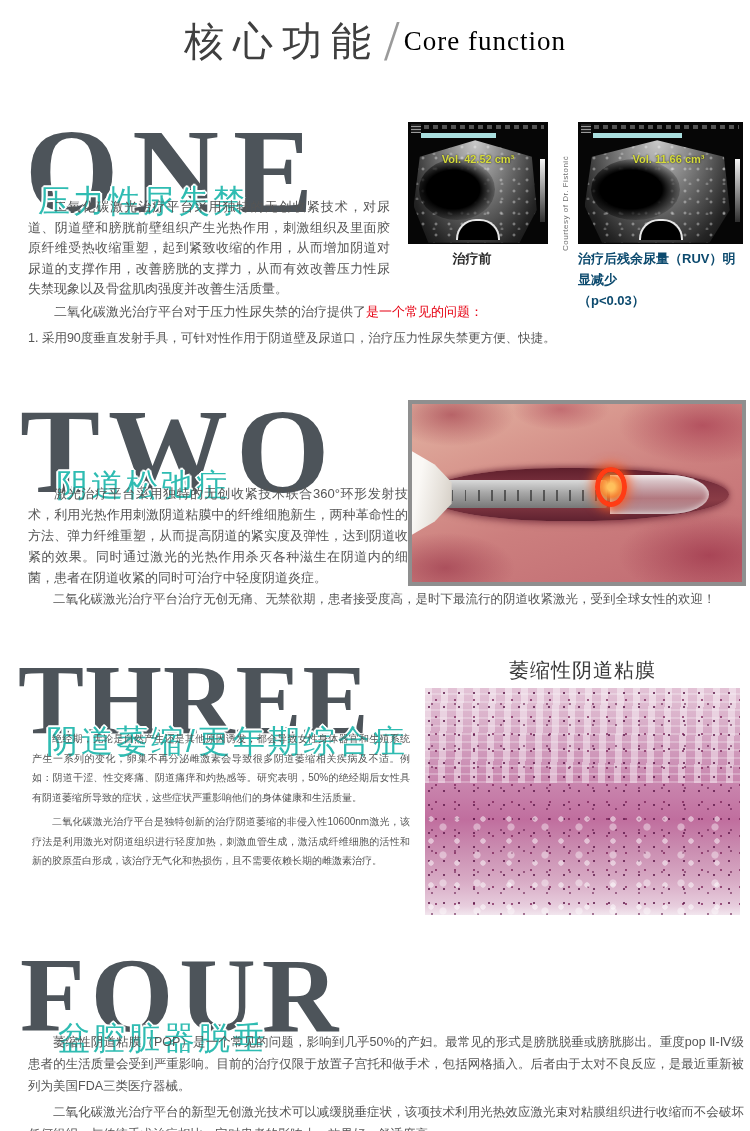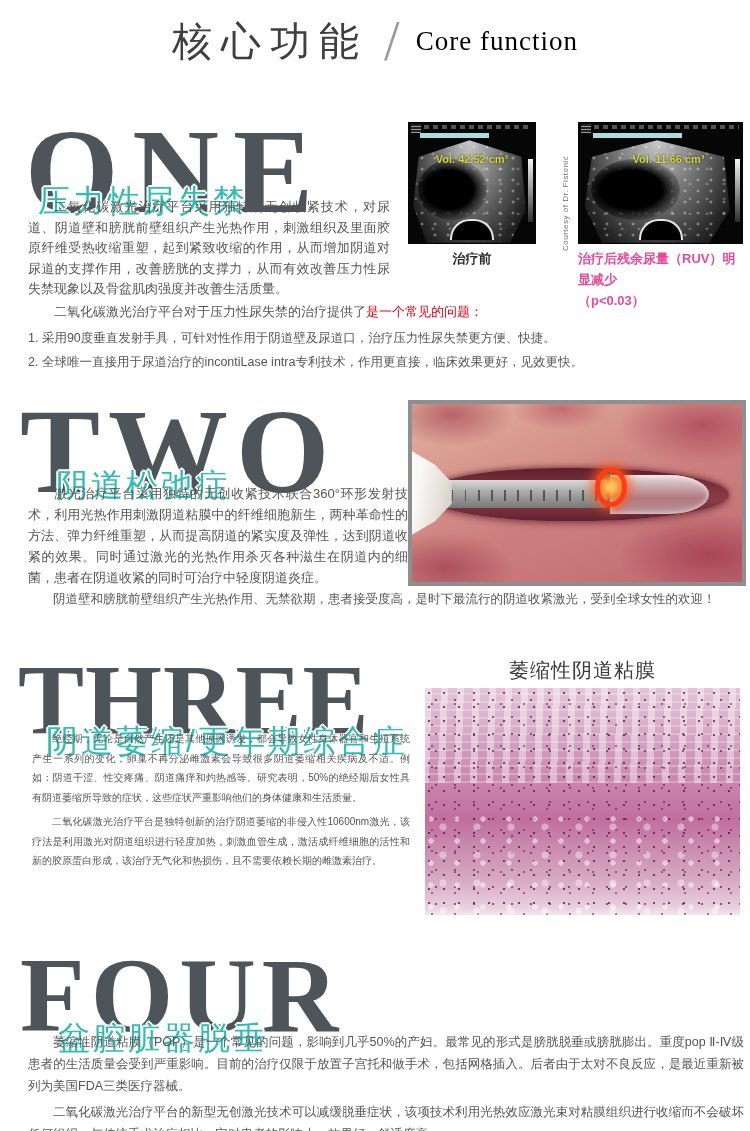--- a/index.html
+++ b/index.html
@@ -1,21 +1,21 @@
 <!DOCTYPE html>
 <html><head>
 <meta charset="utf-8">
 <style>
   html,body{margin:0;padding:0;background:#fff;}
   .page{position:relative;width:750px;height:1131px;background:#fff;overflow:hidden;
         font-family:"Liberation Sans",sans-serif;color:#555;}
 
   
   .header{position:absolute;top:14px;left:0;width:100%;display:flex;
-          justify-content:center;align-items:center;gap:16px;}
+          justify-content:center;align-items:center;gap:4px;}
   .h-cn{font-size:40px;color:#3f3f3f;letter-spacing:9px;font-weight:300;}
   .h-slash{font-size:56px;color:#9a9a9a;font-family:"Liberation Serif",serif;line-height:.9;font-weight:200;}
   .h-en{font-size:27px;color:#000000;font-family:"Liberation Serif",serif;letter-spacing:1px;}
 
   
   .bigword{position:absolute;font-family:"Liberation Serif",serif;font-weight:bold;
            color:#4d545a;line-height:.8;white-space:nowrap;}
   .w-one{left:25px;top:124px;font-size:120px;letter-spacing:14px;}
   .w-two{left:20px;top:404px;font-size:120px;letter-spacing:8px;}
   .w-three{left:18px;top:660px;font-size:99px;letter-spacing:1px;}
@@ -36,21 +36,21 @@
   .p-m2{left:28px;top:352px;width:716px;font-size:12.5px;}
   .p-two1{left:28px;top:483px;width:380px;line-height:21px;}
   .p-two2{left:28px;top:589px;width:716px;font-size:12.5px;}
   .col-three{position:absolute;left:28px;top:729px;width:382px;}
   .col-three p{margin:0 0 5px 4px;font-size:10px;line-height:19.5px;text-indent:2em;text-align:justify;}
   .col-four{position:absolute;left:28px;top:1031px;width:716px;}
   .col-four p{margin:0 0 4px 0;font-size:12.5px;line-height:22px;text-indent:2em;text-align:justify;}
 
   
   .us{position:absolute;top:122px;height:122px;background:#060606;overflow:hidden;}
-  .us-left{left:408px;width:128px;} .us-right{left:578px;width:157px;padding-left:8px;}
+  .us-left{left:408px;width:140px;} .us-right{left:578px;width:157px;padding-left:8px;}
   .us-logo{position:absolute;top:2px;left:3px;width:10px;height:9px;
            background:repeating-linear-gradient(0deg,#999 0 1.5px,#222 1.5px 3px);}
   .us-head{position:absolute;top:3px;left:16px;right:4px;height:4px;opacity:.5;
            background:repeating-linear-gradient(90deg,rgba(200,200,200,.8) 0 5px,transparent 5px 9px);}
   .us-cyan{position:absolute;top:11px;left:9%;width:54%;height:5px;background:#a9dede;}
   .us-fan{position:absolute;left:4%;top:15%;width:88%;height:84%;
       clip-path:polygon(50% 0,96% 16%,100% 68%,86% 100%,12% 100%,0 64%,5% 16%);
       background:
         radial-gradient(circle 1px at 9px 7px, rgba(255,255,255,.55), transparent 2px),
         radial-gradient(circle 1px at 3px 14px, rgba(255,255,255,.4), transparent 2px),
@@ -62,21 +62,21 @@
       border:2px solid #e6e6e6;border-bottom:none;border-radius:20px 20px 0 0;background:#000;}
   .us-scalebar{position:absolute;right:3px;top:30%;width:5px;height:52%;
       background:linear-gradient(#f5f5f5,#a8a8a8 40%,#2e2e2e);}
   .us-vol{position:absolute;top:25%;width:100%;text-align:center;color:#d6dc3a;font-weight:bold;
       font-size:11px;text-shadow:0 0 2px rgba(0,0,0,.9);}
   .credit{position:absolute;left:561px;top:133px;height:118px;writing-mode:vertical-rl;
       transform:rotate(180deg);font-size:8px;color:#6f6f6f;letter-spacing:.5px;}
   .cap-before{position:absolute;left:396px;top:250px;width:152px;text-align:center;
       font-size:13px;font-weight:bold;color:#2b2b2b;}
   .cap-after{position:absolute;left:578px;top:248px;width:168px;font-size:13px;font-weight:bold;
-      color:#ec4899;line-height:21px;}
+      color:#0c4a6e;line-height:21px;}
 
   
   .dev{position:absolute;left:408px;top:400px;width:330px;height:178px;border:4px solid #8f8f8f;
        overflow:hidden;background:linear-gradient(160deg,#e2b3a2 0%,#d99a90 25%,#cc7f7e 55%,#c06a72 100%);}
   .dev-bg{position:absolute;inset:0;background:
     radial-gradient(ellipse 90px 45px at 12% 6%, rgba(150,40,60,.55), transparent 70%),
     radial-gradient(ellipse 120px 55px at 88% 12%, rgba(160,45,70,.6), transparent 70%),
     radial-gradient(ellipse 130px 60px at 90% 85%, rgba(150,40,65,.6), transparent 70%),
     radial-gradient(ellipse 100px 50px at 10% 92%, rgba(140,35,60,.5), transparent 70%),
     radial-gradient(ellipse 70px 30px at 45% 3%, rgba(170,60,80,.5), transparent 70%);}
@@ -126,21 +126,20 @@
     <span class="h-cn">核心功能</span>
     <span class="h-slash">/</span>
     <span class="h-en">Core function</span>
   </div>
 
   <div class="bigword w-one">ONE</div>
   <div class="sec-title t-one">压力性尿失禁</div>
   <div class="para indent p-one1">二氧化碳激光治疗平台采用独特的无创收紧技术，对尿道、阴道壁和膀胱前壁组织产生光热作用，刺激组织及里面胶原纤维受热收缩重塑，起到紧致收缩的作用，从而增加阴道对尿道的支撑作用，改善膀胱的支撑力，从而有效改善压力性尿失禁现象以及骨盆肌肉强度并改善生活质量。</div>
   <div class="para indent p-one2"><span>二氧化碳激光治疗平台对于压力性尿失禁的治疗提供了</span><span class="red">是一个常见的问题：</span></div>
   <div class="para p-m1">1. 采用90度垂直发射手具，可针对性作用于阴道壁及尿道口，治疗压力性尿失禁更方便、快捷。</div>
-  <div class="para p-m2">2. 全球唯一直接用于尿道治疗的incontiLase intra专利技术，作用更直接，临床效果更好，见效更快。</div>
 
   <div class="us us-left">
     <div class="us-logo"></div>
     <div class="us-head"></div>
     <div class="us-cyan"></div>
     <div class="us-fan"></div>
     <div class="us-cavity"></div>
     <div class="us-arc"></div>
     <div class="us-scalebar"></div>
     <div class="us-vol">Vol. 42.52 cm³</div>
@@ -160,21 +159,21 @@
   <div class="credit">Courtesy of Dr. Fistonić</div>
   <div class="cap-before">治疗前</div>
   <div class="cap-after">
     <div>治疗后残余尿量（RUV）明显减少</div>
     <div>（p&lt;0.03）</div>
   </div>
 
   <div class="bigword w-two">TWO</div>
   <div class="sec-title t-two">阴道松弛症</div>
   <div class="para indent p-two1">激光治疗平台采用独特的无创收紧技术联合360°环形发射技术，利用光热作用刺激阴道粘膜中的纤维细胞新生，两种革命性的方法、弹力纤维重塑，从而提高阴道的紧实度及弹性，达到阴道收紧的效果。同时通过激光的光热作用杀灭各种滋生在阴道内的细菌，患者在阴道收紧的同时可治疗中轻度阴道炎症。</div>
-  <div class="para indent p-two2">阴道壁和膀胱前壁组织产生光热作用、无禁欲期，患者接受度高，是时下最流行的阴道收紧激光，受到全球女性的欢迎！</div>
+  <div class="para indent p-two2">二氧化碳激光治疗平台治疗无创无痛、无禁欲期，患者接受度高，是时下最流行的阴道收紧激光，受到全球女性的欢迎！</div>
 
   <div class="dev">
     <div class="dev-bg"></div>
     <div class="dev-canal"></div>
     <div class="dev-tip"></div>
     <div class="dev-probe"></div>
     <div class="dev-ticks"></div>
     <div class="dev-ring"></div>
     <div class="dev-handle"></div>
   </div>

